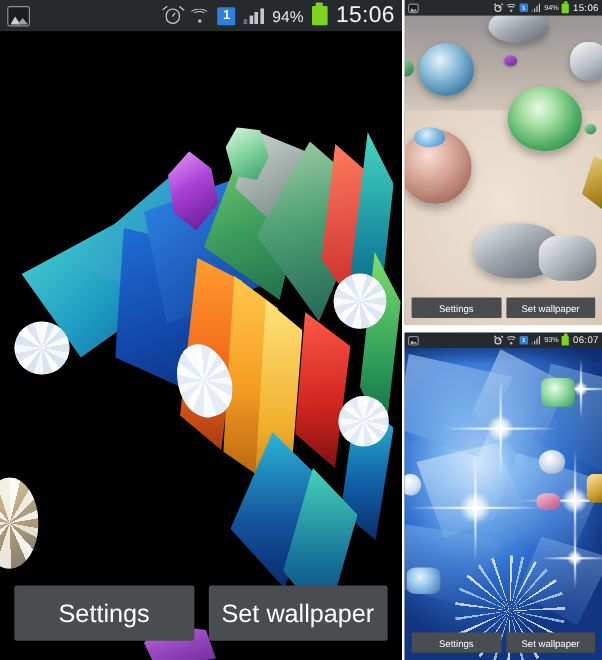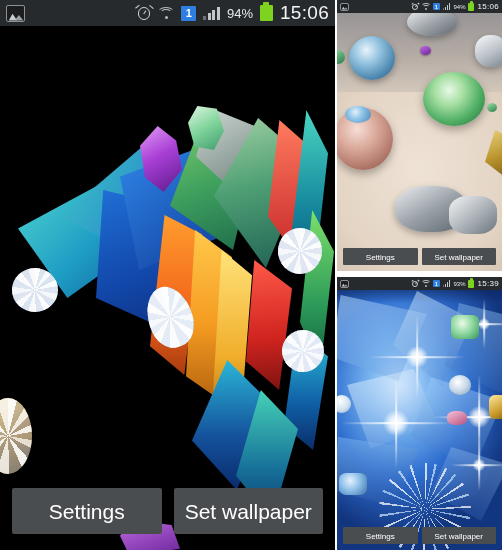--- a/index.html
+++ b/index.html
@@ -456,21 +456,21 @@
         </div>
         <div class="ic-sim">1</div>
         <div class="ic-signal">
           <b></b>
             <b></b>
             <b></b>
             <b></b>
         </div>
         <span class="sb-batt-pct">93%</span>
         <div class="ic-battery"></div>
-        <span class="sb-clock">15:39</span>
+        <span class="sb-clock">06:07</span>
       </div>
     </div>
 
     <div class="btnbar">
       <button class="wbtn">Settings</button>
       <button class="wbtn">Set wallpaper</button>
     </div>
   </div>
 
   <div class="gutter-v"></div>

